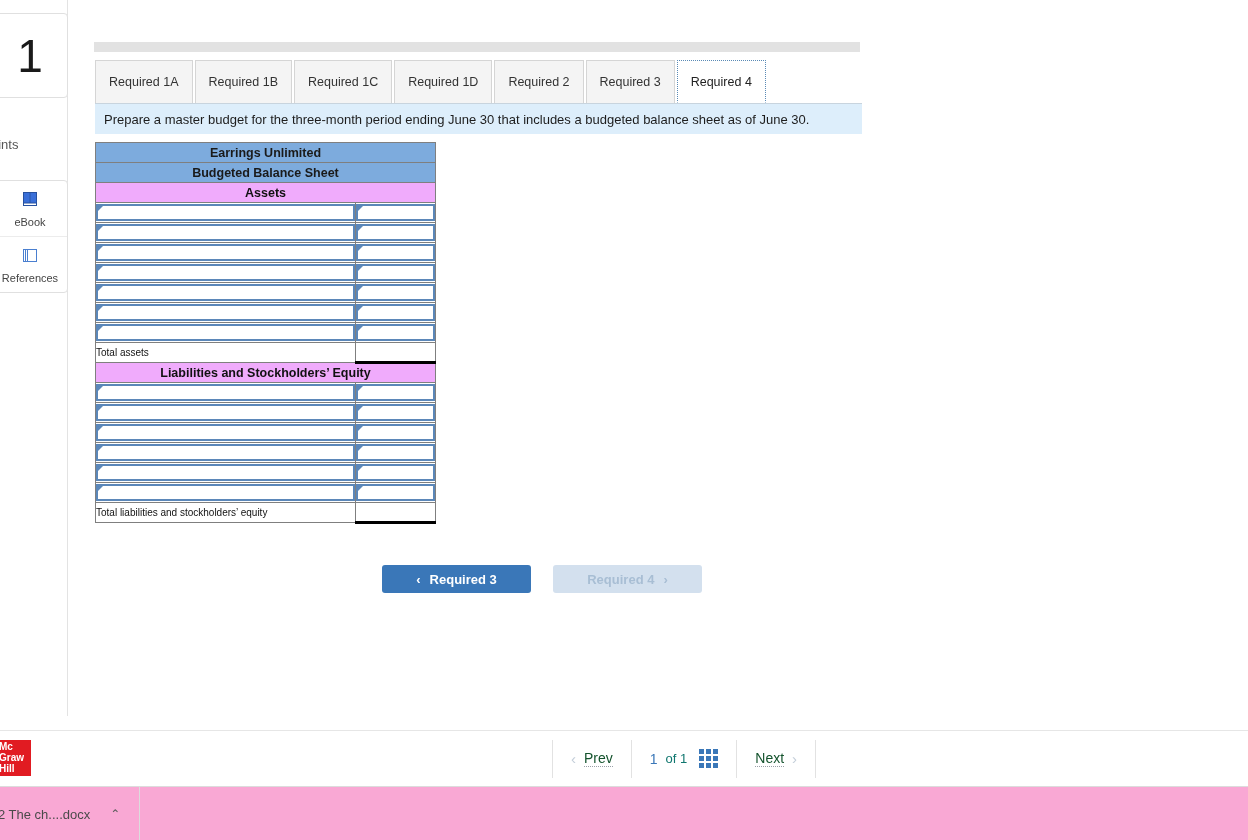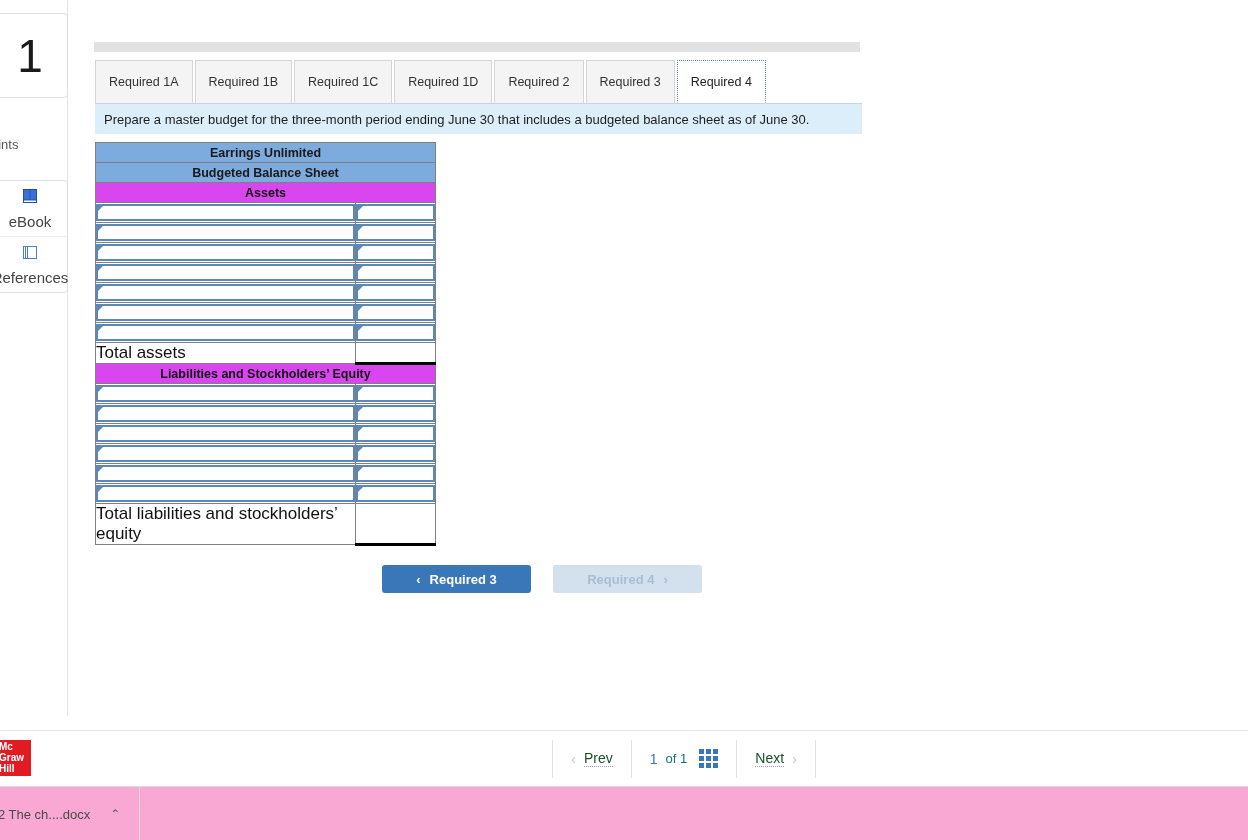--- a/index.html
+++ b/index.html
@@ -81,21 +81,21 @@
     flex-direction: column;
     align-items: center;
     justify-content: center;
     gap: 3px;
     cursor: pointer;
   }
   .tool-item + .tool-item {
     border-top: 1px solid #ececec;
   }
   .tool-item .tlabel {
-    font-size: 15px;
+    font-size: 11px;
     color: #444444;
     white-space: nowrap;
   }
   .tool-icon { display:block; }
 
   
   #top-right-button {
     position: absolute;
     right: 0;
     top: 10px;
@@ -211,33 +211,33 @@
 
   .hdr-blue {
     background: #7dabdd;
     text-align: center;
     font-weight: bold;
     color: #1a1a1a;
     height: 21px;
     font-size: 12.5px;
   }
   .hdr-section {
-    background: #d946ef;
+    background: #f0abfc;
     text-align: center;
     font-weight: bold;
     color: #111111;
     height: 20px;
     font-size: 12.5px;
   }
   .total-label {
     padding-left: 4px;
     background: #ffffff;
     color: #111111;
     height: 21px;
-    font-size: 17px;
+    font-size: 10px;
   }
   .total-value {
     background: #ffffff;
     border-bottom: 3px solid #000000 !important;
   }
 
   
   td.input-cell {
     padding: 1px 1px 1px 1px;
     background: #ffffff;

